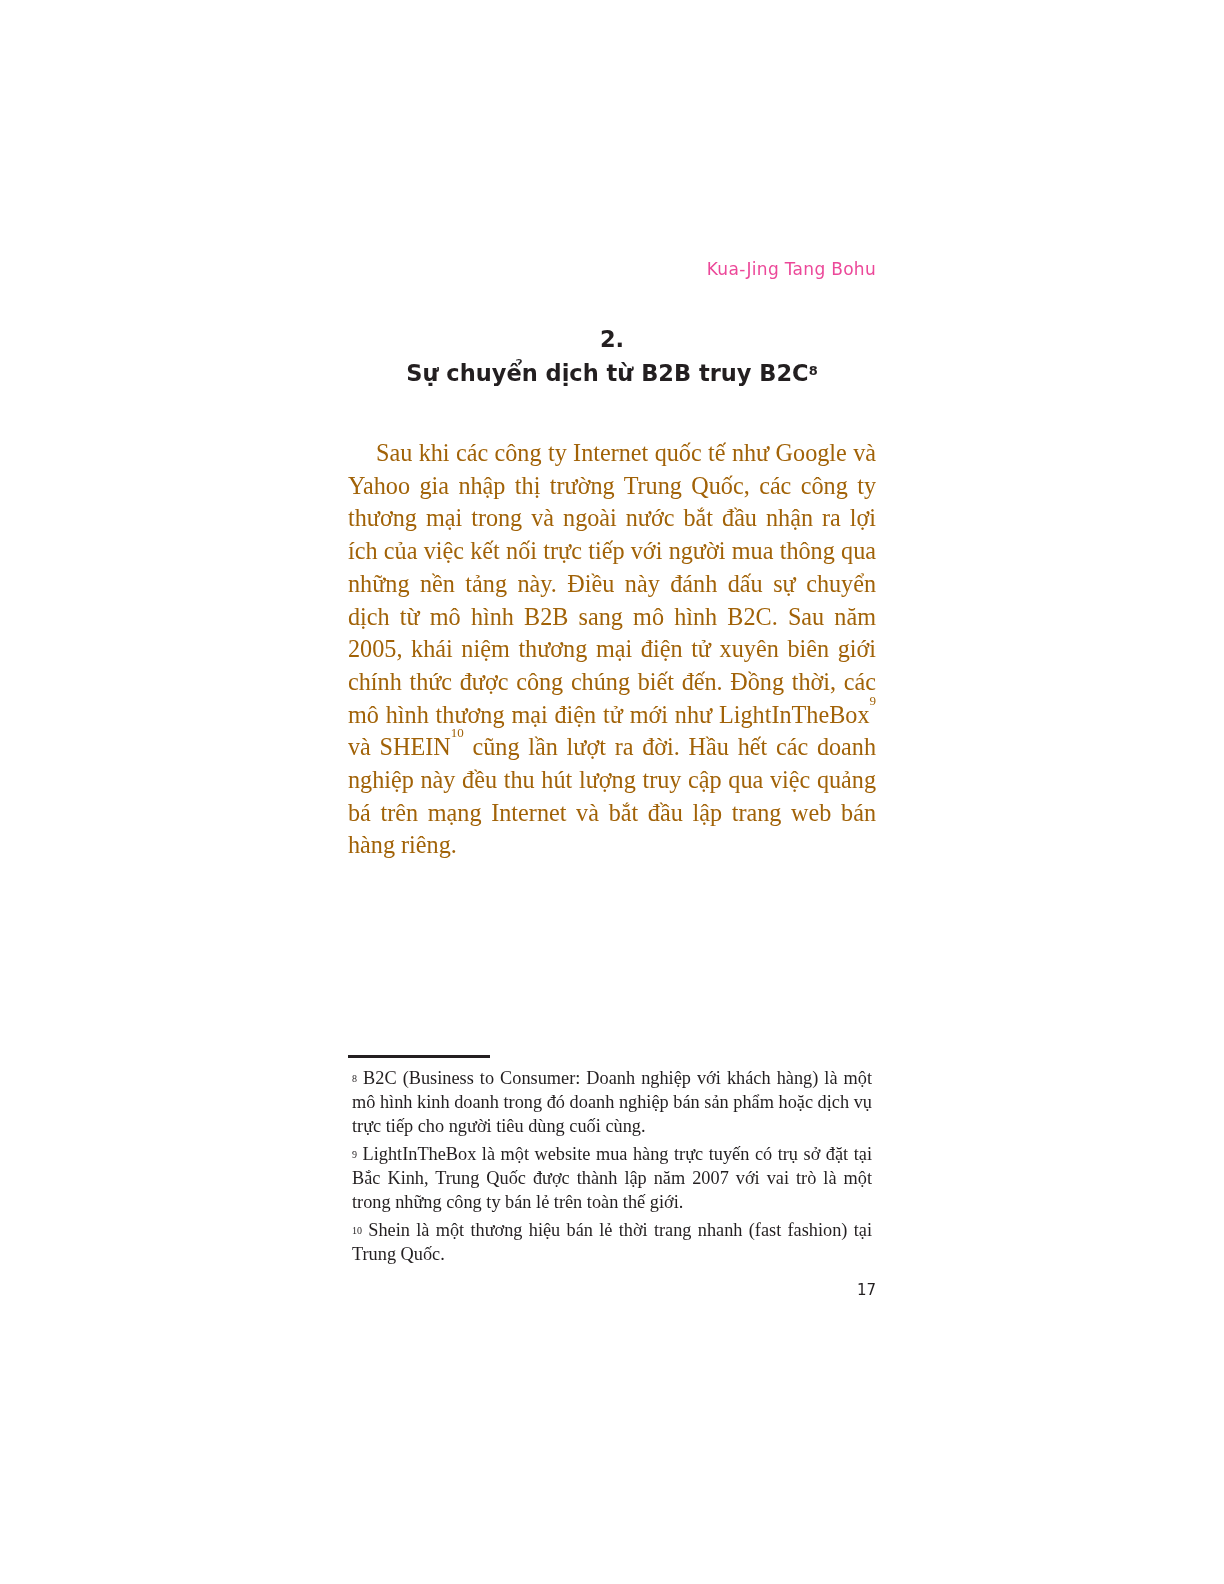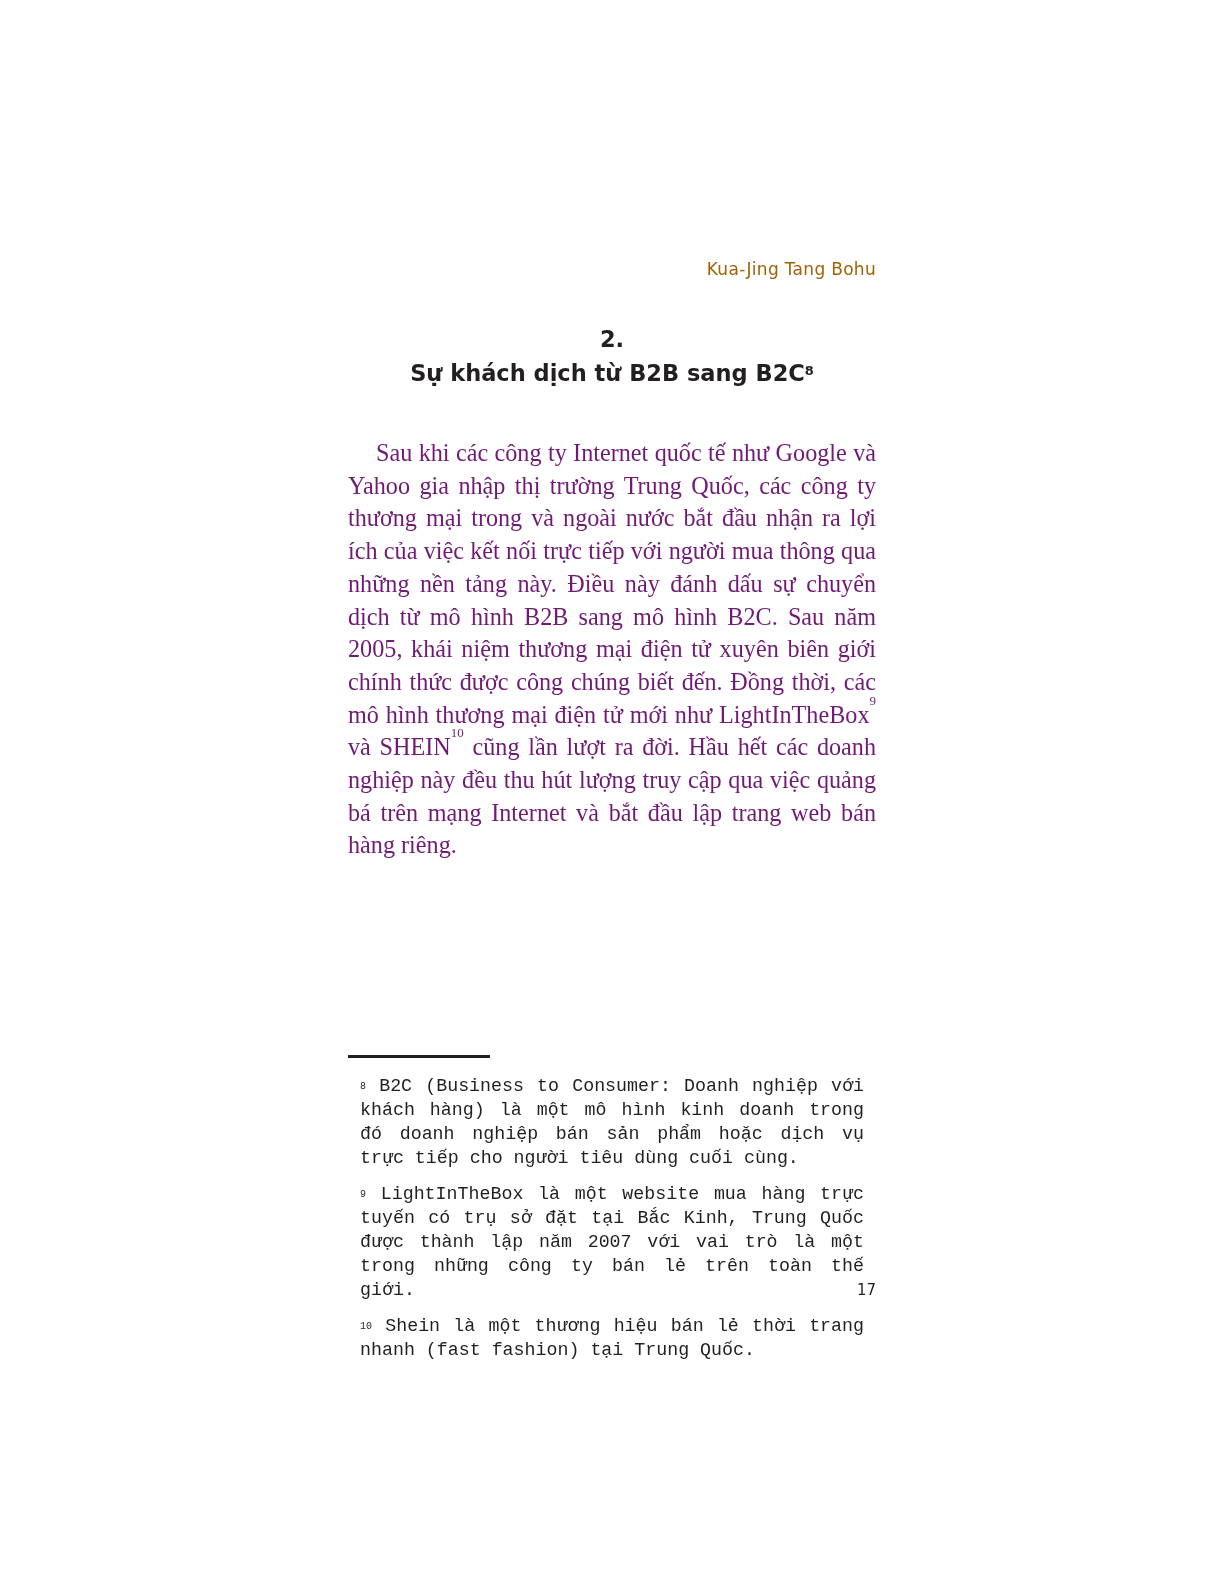--- a/index.html
+++ b/index.html
@@ -1,37 +1,37 @@
 <!DOCTYPE html>
 <html><head>
   <meta charset="utf-8">
   <style>
     html, body { margin: 0; padding: 0; }
     body { width: 1224px; height: 1584px; background: #ffffff; position: relative; color: #231f20; overflow: hidden; }
     .page { position: absolute; left: 0; top: 0; width: 1224px; height: 1584px; }
-    .running-header { position: absolute; top: 259px; right: 348px; font-family: "DejaVu Sans", sans-serif; font-size: 17px; letter-spacing: 0.3px; color: #a16207; }
+    .running-header { position: absolute; top: 259px; right: 348px; font-family: "DejaVu Sans", sans-serif; font-size: 17px; letter-spacing: 0.3px; color: #ec4899; }
     .chapter { position: absolute; left: 348px; width: 528px; top: 322px; text-align: center; font-family: "DejaVu Sans", sans-serif; font-weight: bold; font-size: 22.5px; line-height: 34px; color: #231f20; }
     .chapter sup { font-size: 13px; vertical-align: top; position: relative; top: -2px; }
-    .body-text { position: absolute; left: 348px; width: 528px; top: 437px; font-family: "Liberation Serif", serif; font-size: 24.2px; line-height: 32.7px; text-align: justify; color: #701a75; margin: 0; text-indent: 28px; hyphens: none; }
+    .body-text { position: absolute; left: 348px; width: 528px; top: 437px; font-family: "Liberation Serif", serif; font-size: 24.2px; line-height: 32.7px; text-align: justify; color: #a16207; margin: 0; text-indent: 28px; hyphens: none; }
     .body-text sup { font-size: 13px; line-height: 0; vertical-align: top; position: relative; top: 2px; }
     .rule { position: absolute; left: 348px; top: 1055px; width: 142px; height: 3px; background: #231f20; }
     .footnotes { position: absolute; left: 348px; width: 528px; top: 1062px; font-family: "Liberation Serif", serif; font-size: 18.3px; line-height: 24px; text-align: justify; color: #231f20; }
-    .footnote { margin: 12px; font-family: Liberation Mono, monospace; }
+    .footnote { margin: 4px; }
     .footnote sup { font-size: 10px; vertical-align: top; position: relative; top: 1px; }
     .page-number { position: absolute; right: 348px; top: 1281px; font-family: "DejaVu Sans", sans-serif; font-size: 15px; color: #231f20; text-align: right; }
   </style>
 </head>
 <body>
 
 <div class="page">
   <div class="running-header">Kua-Jing Tang Bohu</div>
 
   <div class="chapter">
     <div>2.</div>
-    <div><span>Sự khách dịch từ B2B sang B2C</span><sup>8</sup></div>
+    <div><span>Sự chuyển dịch từ B2B truy B2C</span><sup>8</sup></div>
   </div>
 
   <p class="body-text"><span>Sau khi các công ty Internet quốc tế như Google và Yahoo gia nhập thị trường Trung Quốc, các công ty thương mại trong và ngoài nước bắt đầu nhận ra lợi ích của việc kết nối trực tiếp với người mua thông qua những nền tảng này. Điều này đánh dấu sự chuyển dịch từ mô hình B2B sang mô hình B2C. Sau năm 2005, khái niệm thương mại điện tử xuyên biên giới chính thức được công chúng biết đến. Đồng thời, các mô hình thương mại điện tử mới như LightInTheBox</span><sup>9</sup><span> và SHEIN</span><sup>10</sup><span> cũng lần lượt ra đời. Hầu hết các doanh nghiệp này đều thu hút lượng truy cập qua việc quảng bá trên mạng Internet và bắt đầu lập trang web bán hàng riêng.</span></p>
 
   <div class="rule"></div>
 
   <div class="footnotes">
     <p class="footnote"><sup>8</sup><span> B2C (Business to Consumer: Doanh nghiệp với khách hàng) là một mô hình kinh doanh trong đó doanh nghiệp bán sản phẩm hoặc dịch vụ trực tiếp cho người tiêu dùng cuối cùng.</span></p>
     <p class="footnote"><sup>9</sup><span> LightInTheBox là một website mua hàng trực tuyến có trụ sở đặt tại Bắc Kinh, Trung Quốc được thành lập năm 2007 với vai trò là một trong những công ty bán lẻ trên toàn thế giới.</span></p>
     <p class="footnote"><sup>10</sup><span> Shein là một thương hiệu bán lẻ thời trang nhanh (fast fashion) tại Trung Quốc.</span></p>

